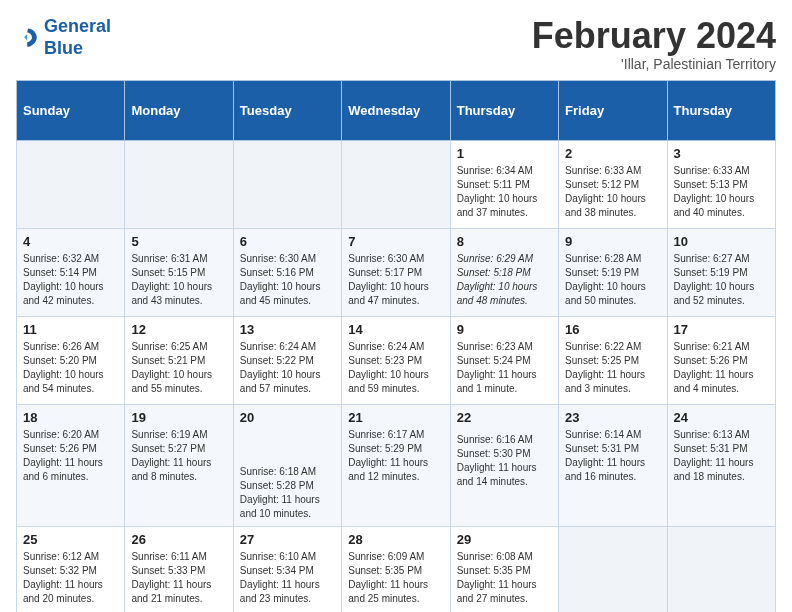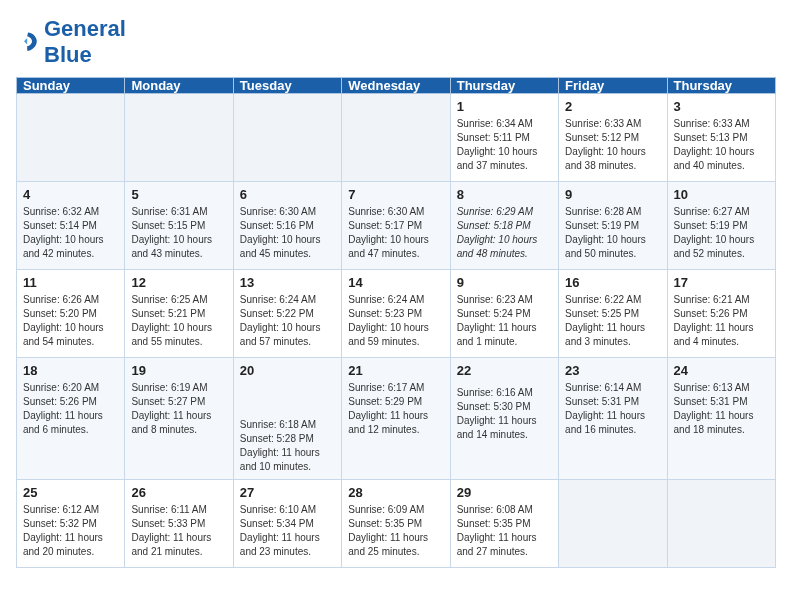--- a/index.html
+++ b/index.html
@@ -15,21 +15,21 @@
       justify-content: space-between;
       align-items: flex-start;
       margin-bottom: 8px;
     }
     .logo {
       display: flex;
       align-items: center;
       gap: 4px;
     }
     .logo-text {
-      font-size: 22px;
+      font-size: 18px;
       font-weight: bold;
       color: #333;
       line-height: 1.2;
     }
     .logo-text span {
       color: #1a5fa8;
     }
     .logo-icon {
       width: 24px;
       height: 24px;
@@ -49,21 +49,21 @@
     }
     table {
       width: 100%;
       border-collapse: collapse;
       table-layout: fixed;
     }
     thead tr th {
       background-color: #1a5fa8;
       color: #fff;
       text-align: left;
-      padding: 0 6px;
+      padding: 22px 6px;
       font-size: 13px;
       font-weight: bold;
       border: 1px solid #aac4e0;
     }
     tbody tr td {
       border: 1px solid #c8d8e8;
       vertical-align: top;
       padding: 5px 6px;
       font-size: 11px;
       color: #333;
@@ -96,20 +96,22 @@
     <svg class="logo-icon" viewBox="0 0 30 30" xmlns="http://www.w3.org/2000/svg">
       <path d="M15 3 C20 3 26 8 26 14 C26 20 20 26 14 26 L14 20 C17 20 20 17 20 14 C20 11 17 8 14 8 Z" fill="#1a5fa8"></path>
       <path d="M10 14 L14 10 L14 18 Z" fill="#4a9fd4"></path>
     </svg>
     <div class="logo-text">
       <div><span>General</span></div>
       <div><span>Blue</span></div>
     </div>
   </div>
   <div class="title-block">
+    <div class="month-title">February 2024</div>
+    <div class="subtitle">'Illar, Palestinian Territory</div>
   </div>
 </div>
 
 <table>
   <thead>
     <tr>
     <th>Sunday</th>
         <th>Monday</th>
         <th>Tuesday</th>
         <th>Wednesday</th>

